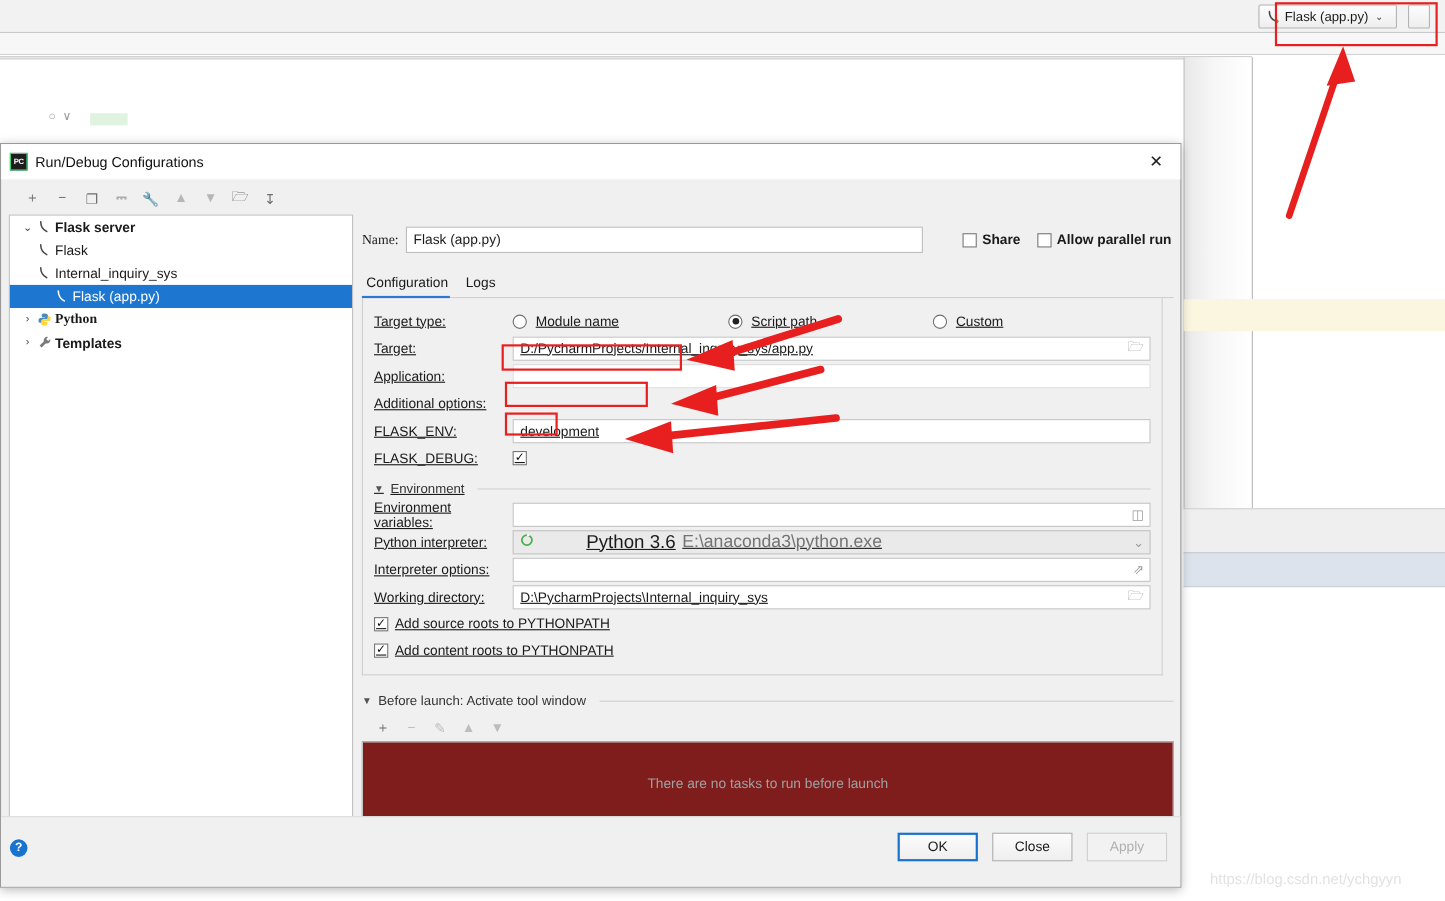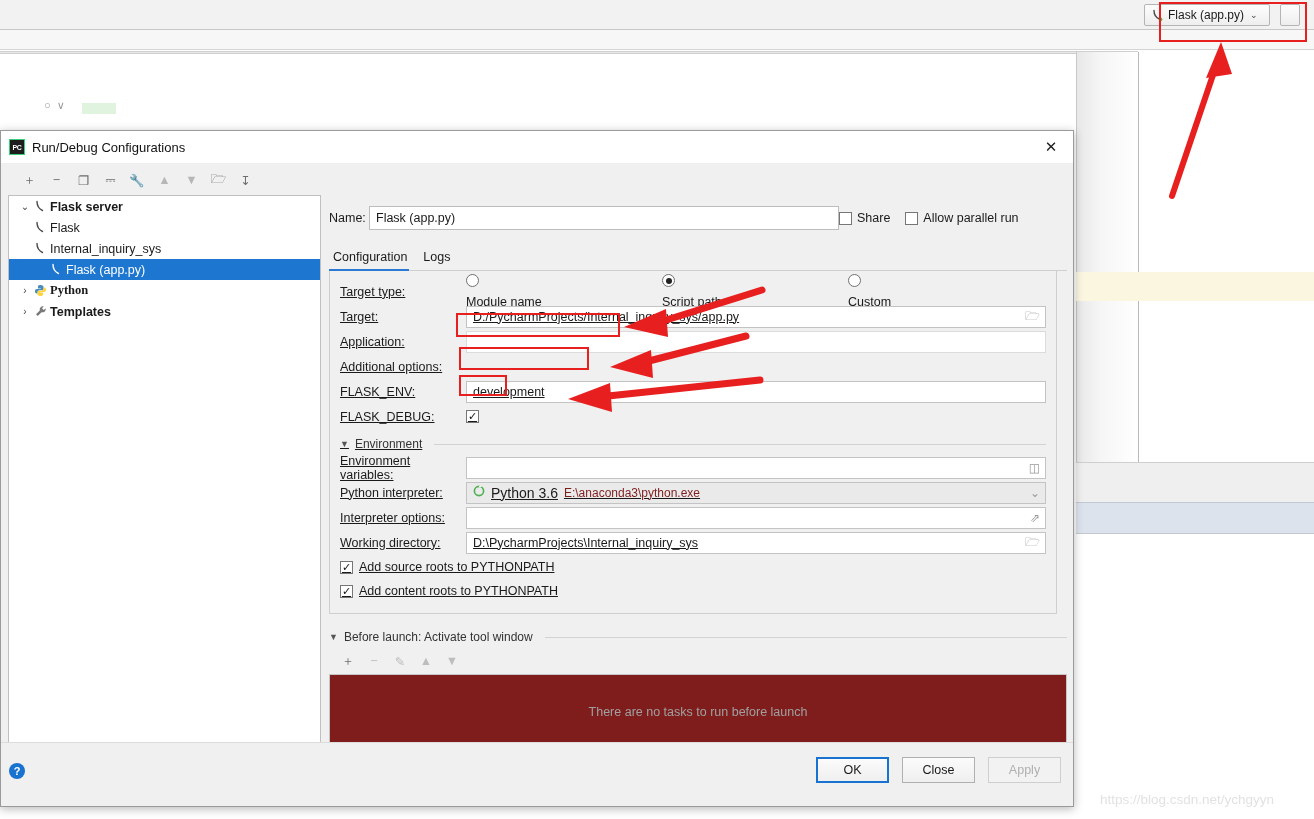--- a/index.html
+++ b/index.html
@@ -154,26 +154,26 @@
   .t-indent1 { padding-left: 24px; }
   .t-indent2 { padding-left: 40px; }
   .tree-icon { width: 15px; flex: 0 0 15px; display: flex; align-items: center; justify-content: center; }
   .t-bold { font-weight: bold; }
 
   
   .right-panel {
     position: absolute; left: 328px; top: 4px; width: 738px; height: 598px;
   }
   .name-row { display: flex; align-items: center; height: 26px; margin-top: 38px; }
-  .name-label { width: 40px; font-size: 12.5px; }
+  .name-label { width: 40px; font-size: 12.5px; font-family: Liberation Serif, serif; }
   .name-input {
     width: 470px; height: 24px; background: #ffffff; border: 1px solid #bdbdbd;
     display: flex; align-items: center; padding-left: 6px; font-size: 12.5px;
   }
-  .name-checks { display: flex; align-items: center; gap: 15px; font-size: 12.5px; }
+  .name-checks { display: flex; align-items: center; gap: 15px; margin-left: 36px; font-size: 12.5px; font-weight: bold; }
   .ckwrap { display: flex; align-items: center; gap: 5px; white-space: nowrap; }
 
   .cbx {
     width: 13px; height: 13px; flex: 0 0 13px; border: 1px solid #767676; background: #fff;
     display: flex; align-items: center; justify-content: center;
     font-size: 11px; line-height: 1; color: #111;
   }
   .cbx.checked::after { content: "\2713"; font-size: 11px; }
 
   .tabs {
@@ -199,41 +199,41 @@
     display: flex; align-items: center; padding-left: 6px; font-size: 12.5px;
     position: relative;
   }
   .finput.flat { border: 1px solid #dcdcdc; }
   .finput .tail-icon {
     position: absolute; right: 5px; top: 50%; transform: translateY(-50%);
     color: #9a9a9a; font-size: 12px;
   }
   .finput.disabled { background: #eaeaea; border: 1px solid #c3c3c3; }
   .radios { display: flex; align-items: center; flex: 1; font-size: 12.5px; }
-  .radio-item { display: flex; align-items: flex-start; gap: 8px; flex-direction: column; }
+  .radio-item { display: flex; align-items: flex-end; gap: 8px; }
   .radio-item.r1 { width: 196px; }
   .radio-item.r2 { width: 186px; }
   .rdo {
     width: 13px; height: 13px; flex: 0 0 13px; border: 1px solid #707070; border-radius: 50%;
     background: #fff; display: flex; align-items: center; justify-content: center;
   }
   .rdo.on::after { content: ""; width: 6px; height: 6px; border-radius: 50%; background: #222; }
 
   .section-head {
     display: flex; align-items: center; gap: 6px; height: 22px; margin-top: 4px;
     font-size: 12px; color: #333;
   }
   .section-head .line { flex: 1; height: 1px; background: #d2d2d2; margin-left: 6px; }
   .tri { font-size: 9px; color: #555; }
 
   .ck-line { display: flex; align-items: center; gap: 6px; height: 24px; font-size: 12.5px; }
 
   .interp-pill { display: flex; align-items: center; gap: 6px; }
-  .interp-name { font-size: 14px; }
-  .interp-path { font-size: 12px; color: #7f1d1d; }
+  .interp-name { font-size: 17px; margin-left: 42px; }
+  .interp-path { font-size: 16px; color: #737373; }
 
   .before-launch { margin-top: 12px; }
   .bl-toolbar { display: flex; align-items: center; height: 26px; padding-left: 6px; }
   .bl-btn { width: 26px; height: 24px; display: flex; align-items: center; justify-content: center; color: #6e6e6e; }
   .bl-btn.dim { color: #bdbdbd; }
   .bl-box {
     height: 75px; background: #7f1d1d; border: 1px solid #c6c6c6;
     display: flex; align-items: center; justify-content: center;
     color: #a0a0a0; font-size: 12.5px;
   }

